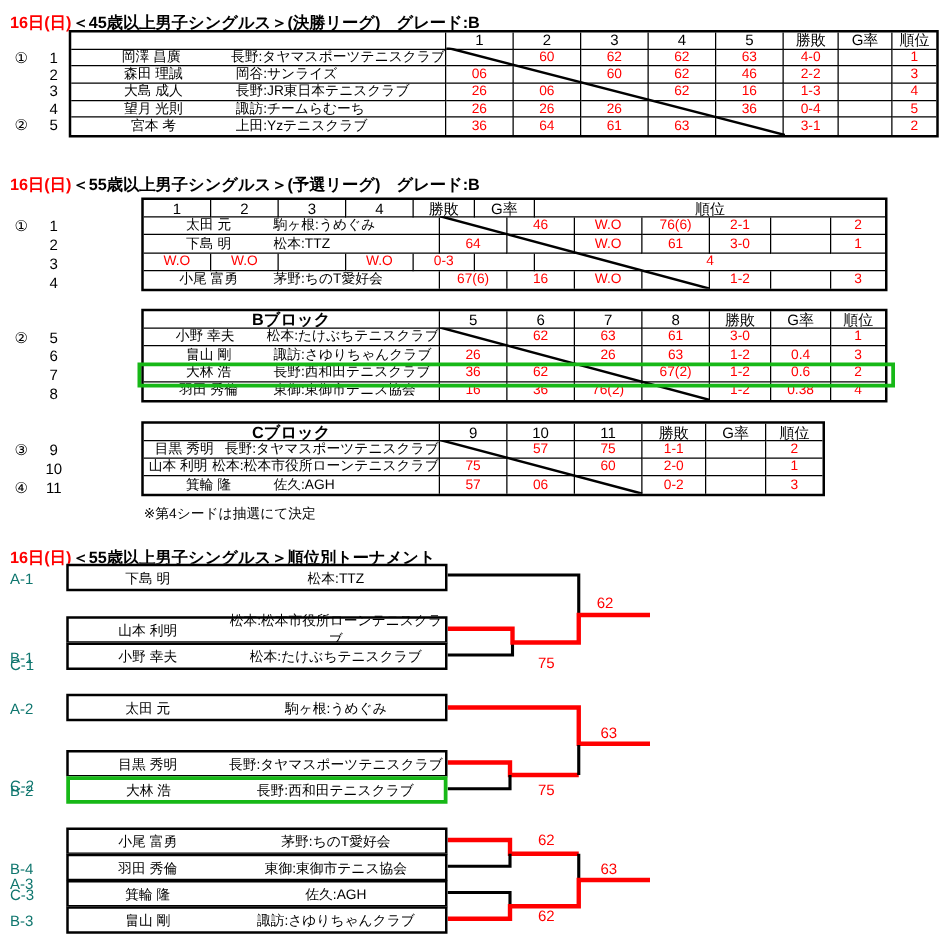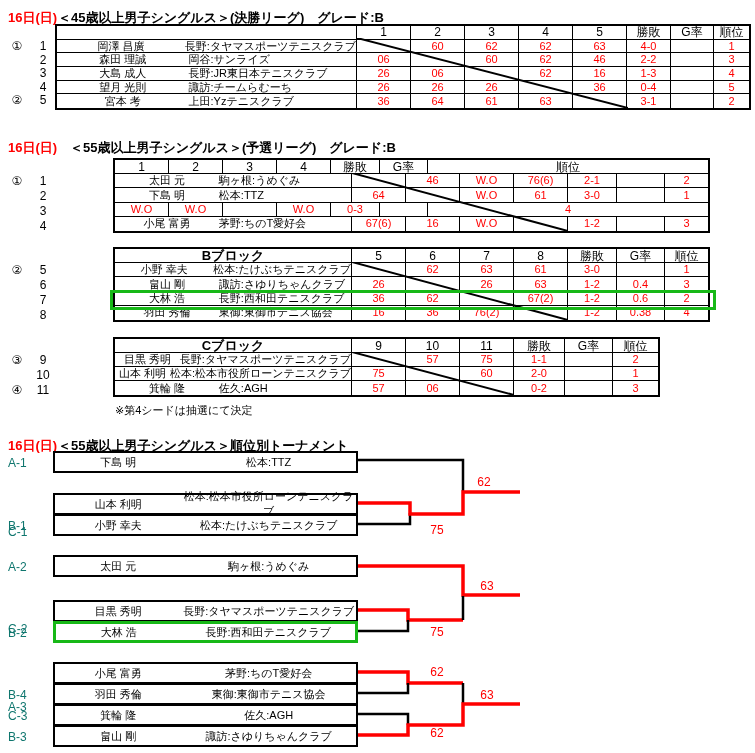--- a/index.html
+++ b/index.html
@@ -133,21 +133,21 @@
 
 <div class="mark" style="left:6px;top:39px">①</div>
 <div class="mark" style="left:32px;top:39px">1</div>
 <div class="mark" style="left:32px;top:53px">2</div>
 <div class="mark" style="left:32px;top:66px">3</div>
 <div class="mark" style="left:32px;top:80px">4</div>
 <div class="mark" style="left:6px;top:93px">②</div>
 <div class="mark" style="left:32px;top:93px">5</div>
 
 <div class="date" style="left:8px;top:139px">16日(日)</div>
-<div class="ttl" style="left:70px;top:139px">＜55歳以上男子シングルス＞(予選リーグ)　グレード:B</div>
+<div class="ttl" style="left:58px;top:139px">＜55歳以上男子シングルス＞(予選リーグ)　グレード:B</div>
 
 <div class="tbl" style="left:113px;top:158px;width:597px;height:75px">
   <div class="r">
     <div class="c cs hn">1</div>
     <div class="c cs hn">2</div>
     <div class="c cs hn">3</div>
     <div class="c cs hn">4</div>
     <div class="c cw2 hn">勝敗</div>
     <div class="c cg2 hn">G率</div>
     <div class="c ck hn">順位</div>

